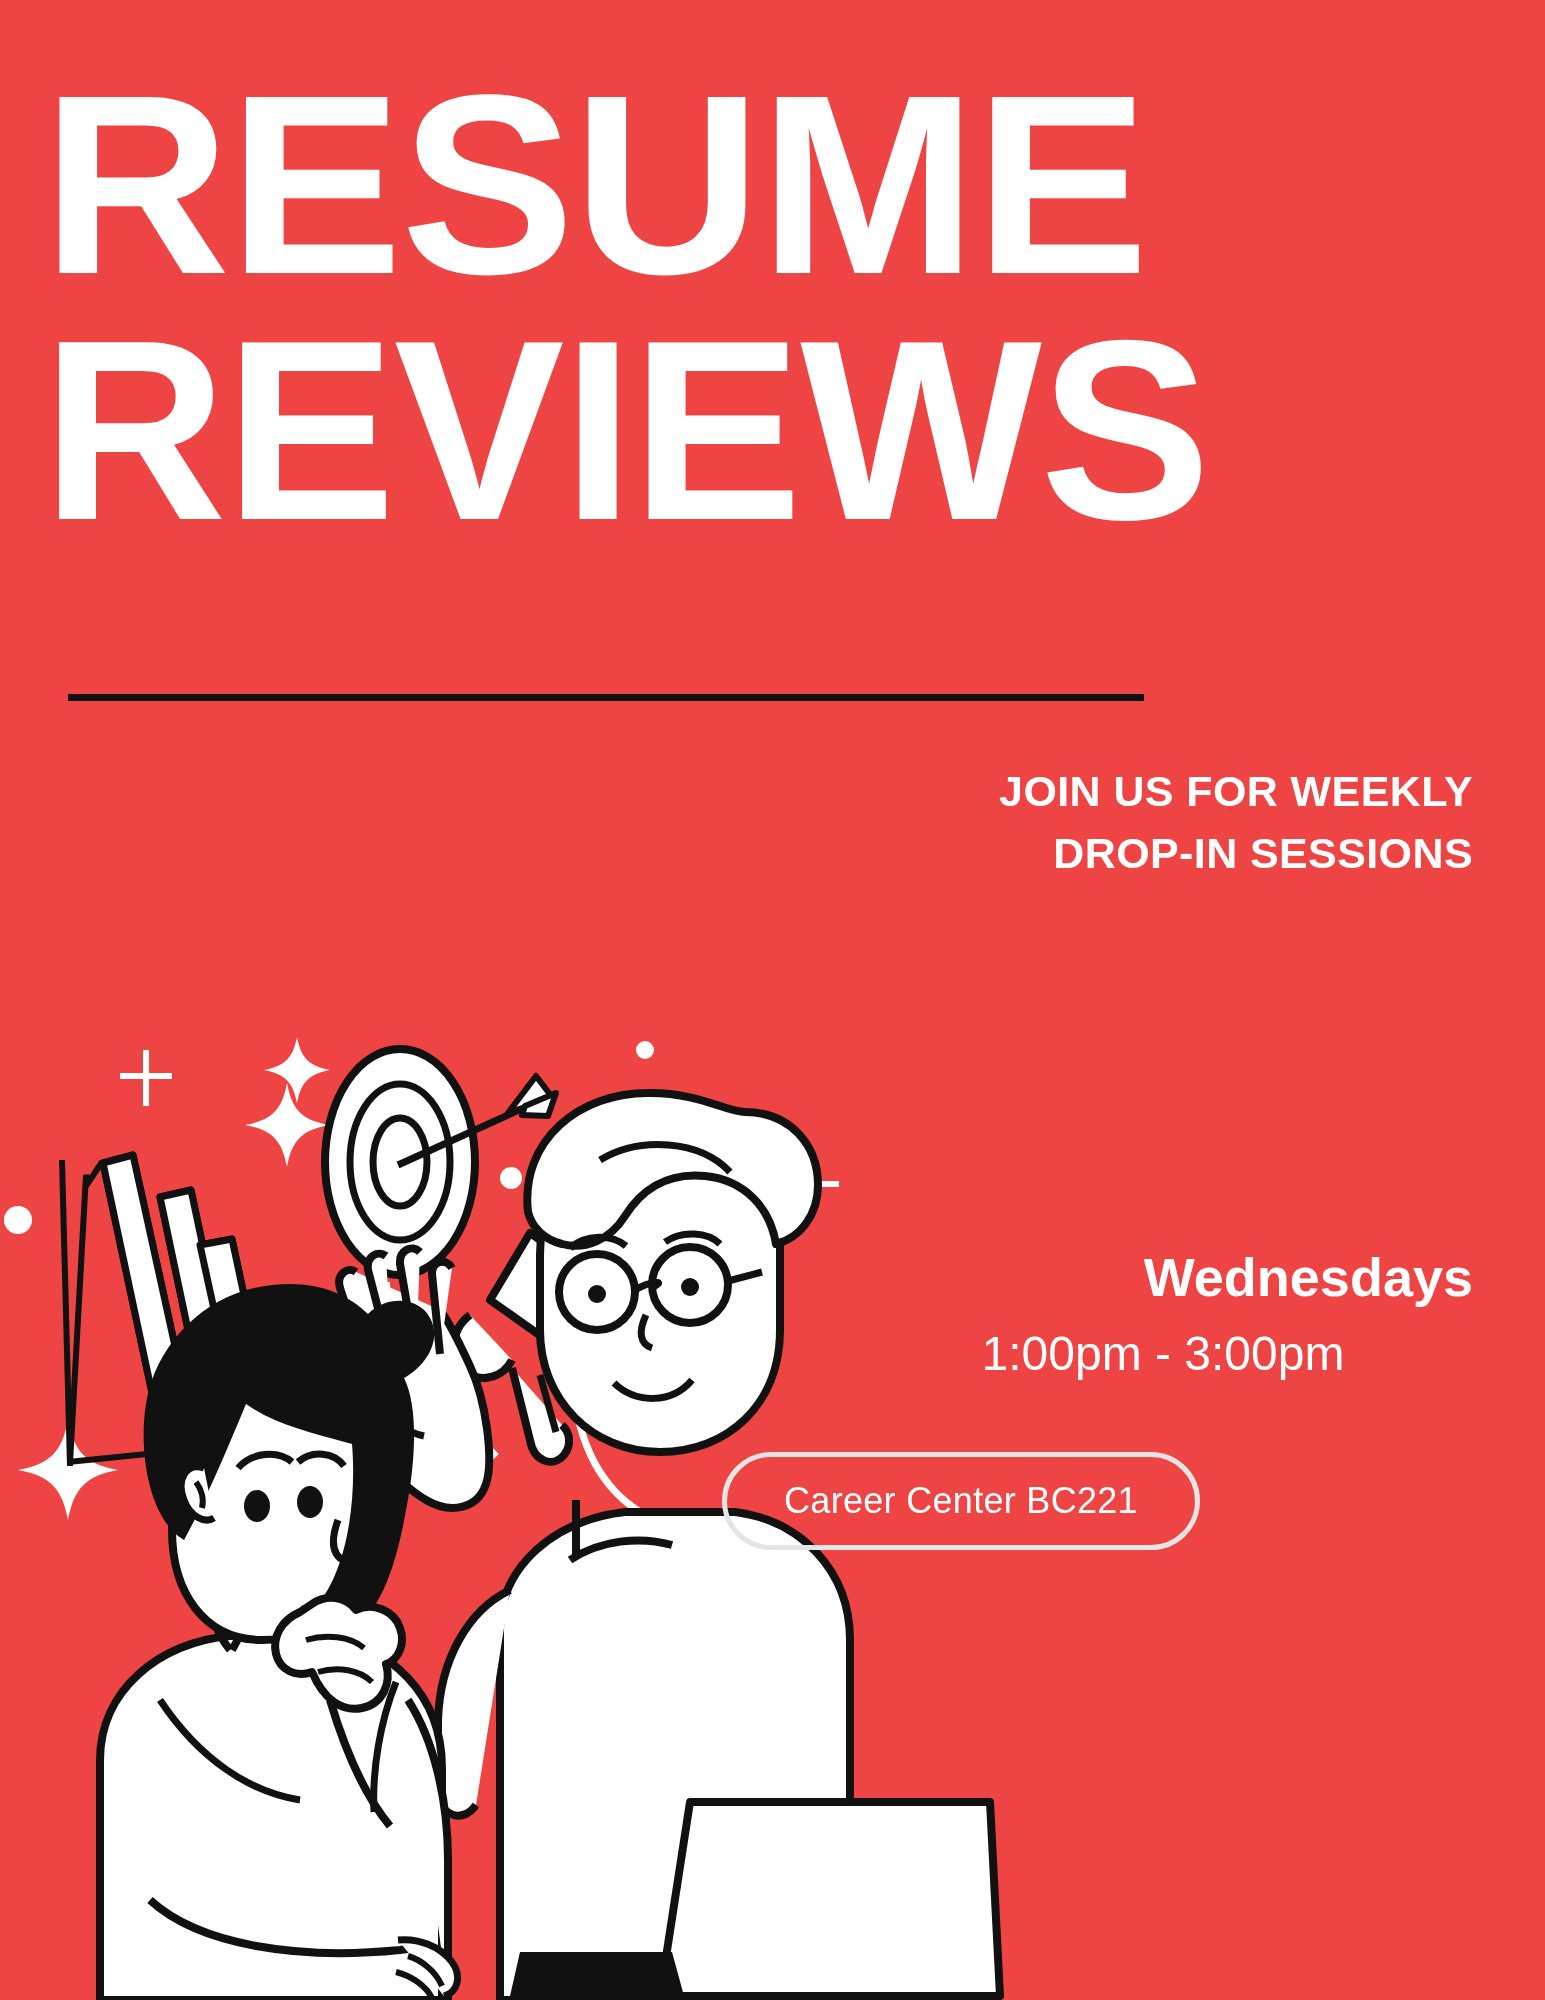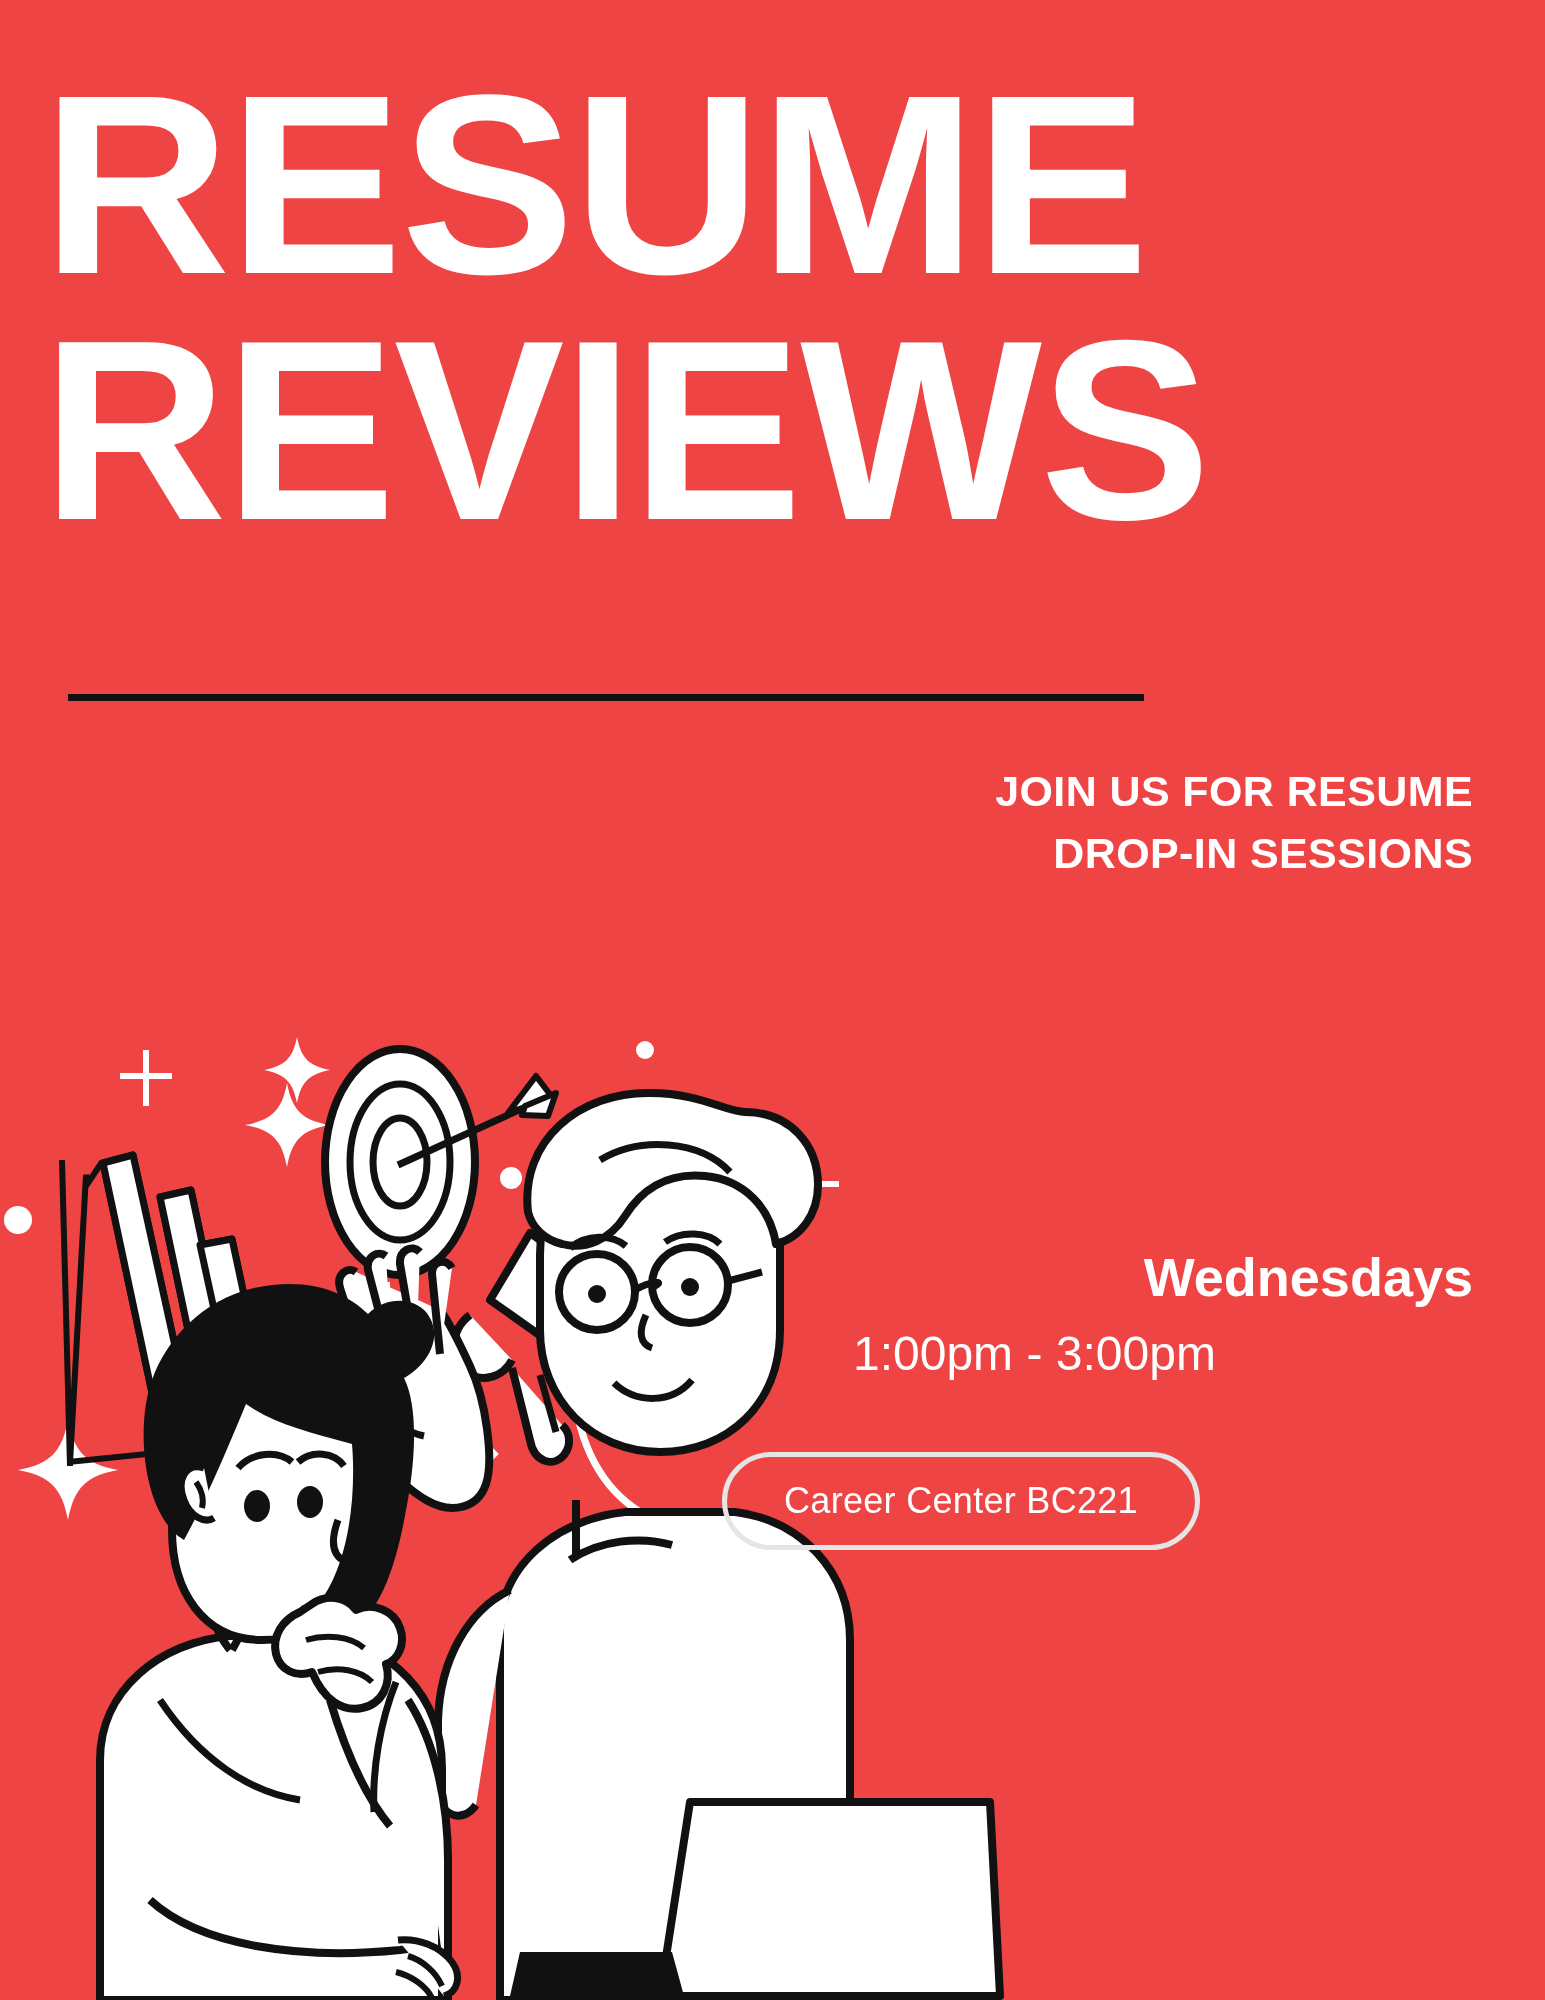--- a/index.html
+++ b/index.html
@@ -85,21 +85,21 @@
     color:#ffffff;
     font-size:54px;
     font-weight:bold;
     line-height:1.2;
   }
   .time {
     position:absolute;
     right:72px;
     top:1325px;
     width:620px;
-    text-align:left;
+    text-align:center;
     color:#ffffff;
     font-size:48px;
     font-weight:400;
     line-height:1.2;
   }
 
   .pill {
     position:absolute;
     left:722px;
     top:1452px;
@@ -300,21 +300,21 @@
     </svg>
   </div>
 
   <div class="headline">
     <span class="line1">RESUME</span>
     <span class="line2">REVIEWS</span>
   </div>
   <div class="rule"></div>
 
   <div class="subhead">
-    <span>JOIN US FOR RESUME</span>
+    <span>JOIN US FOR WEEKLY</span>
     <span>DROP-IN SESSIONS</span>
   </div>
 
   <div class="blurb">
   </div>
 
   <div class="day">Wednesdays</div>
   <div class="time">1:00pm - 3:00pm</div>
 
   <div class="pill">

